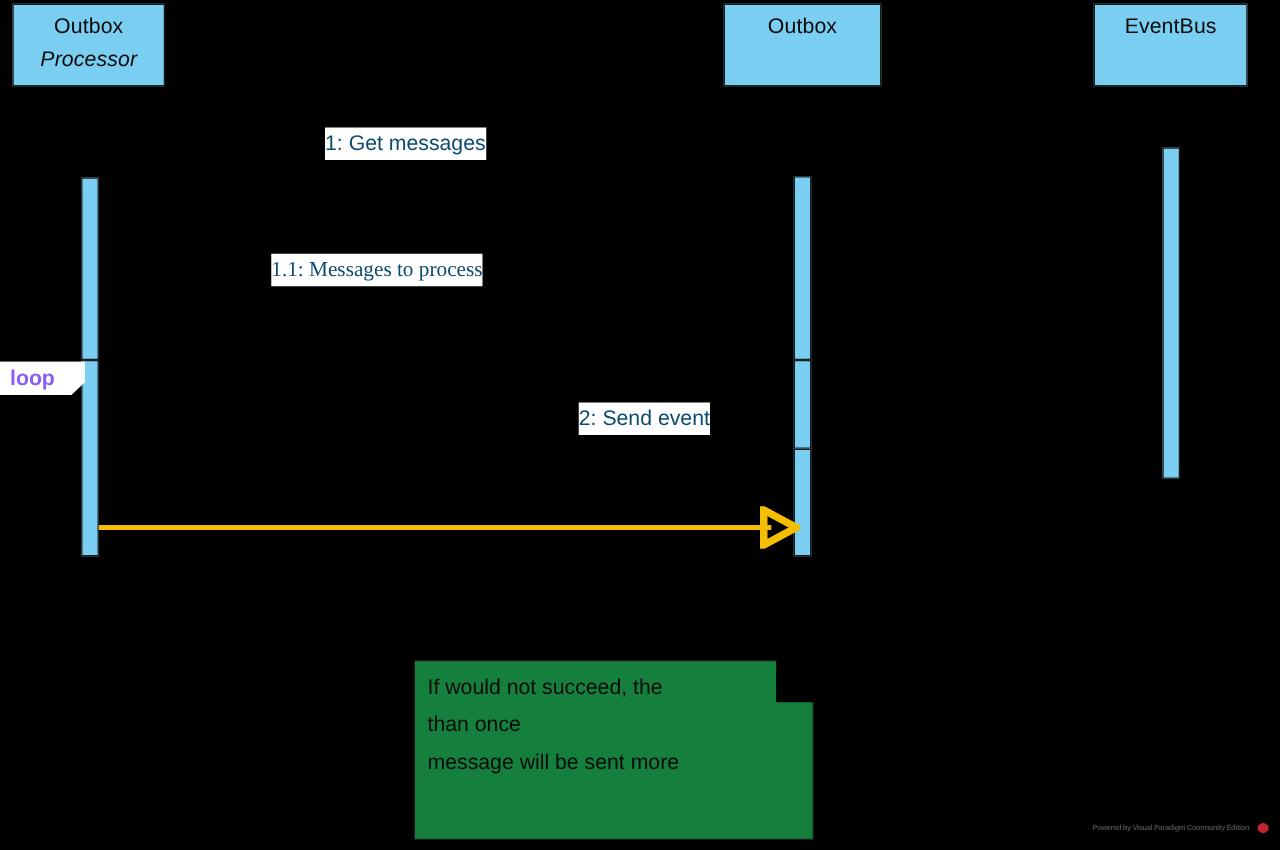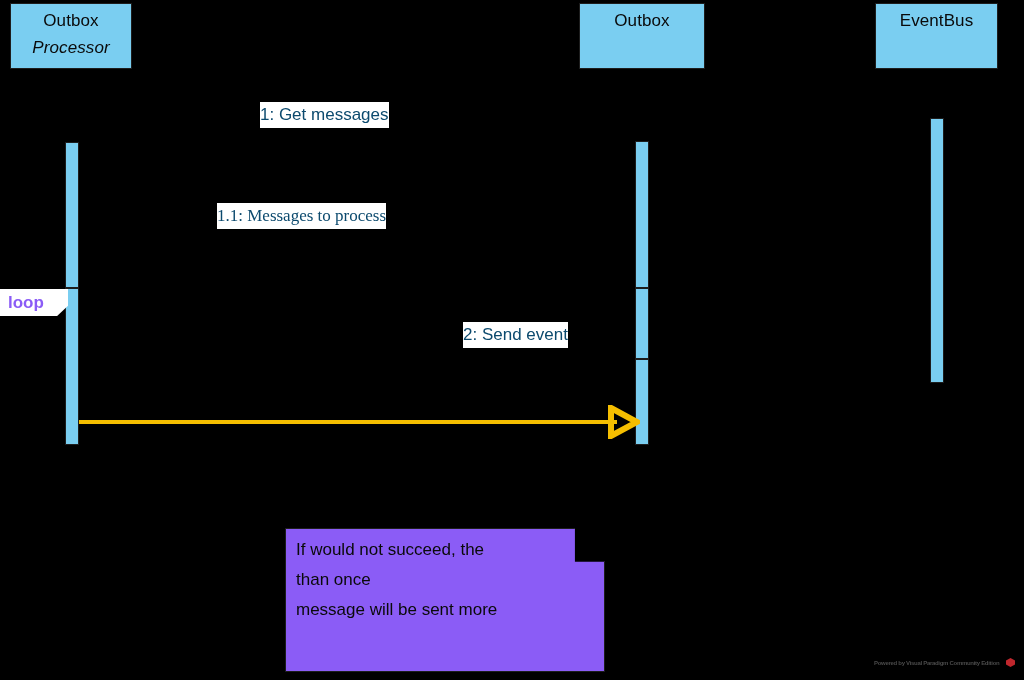--- a/index.html
+++ b/index.html
@@ -74,29 +74,30 @@
     line-height: 27px;
     padding-left: 8px;
     box-sizing: border-box;
     -webkit-clip-path: polygon(0 0, 100% 0, 100% 62%, 84% 100%, 0 100%);
     clip-path: polygon(0 0, 100% 0, 100% 62%, 84% 100%, 0 100%);
   }
 
   
   .note {
     position: absolute;
-    background: #8b5cf6;
+    background: #15803d;
     border: 1px solid #1d1d1d;
     box-sizing: border-box;
     color: #0a0a0a;
     font-size: 17px;
     line-height: 30px;
     padding: 6px 10px 0 10px;
     -webkit-clip-path: polygon(0 0, 90.6% 0, 90.6% 23.5%, 100% 23.5%, 100% 100%, 0 100%);
     clip-path: polygon(0 0, 90.6% 0, 90.6% 23.5%, 100% 23.5%, 100% 100%, 0 100%);
+    margin-left: 46px;
   }
   .note .nline { display: block; }
 
   
   .watermark {
     position: absolute;
     font-size: 6px;
     line-height: 8px;
     color: #4a4a4a;
     font-weight: bold;

